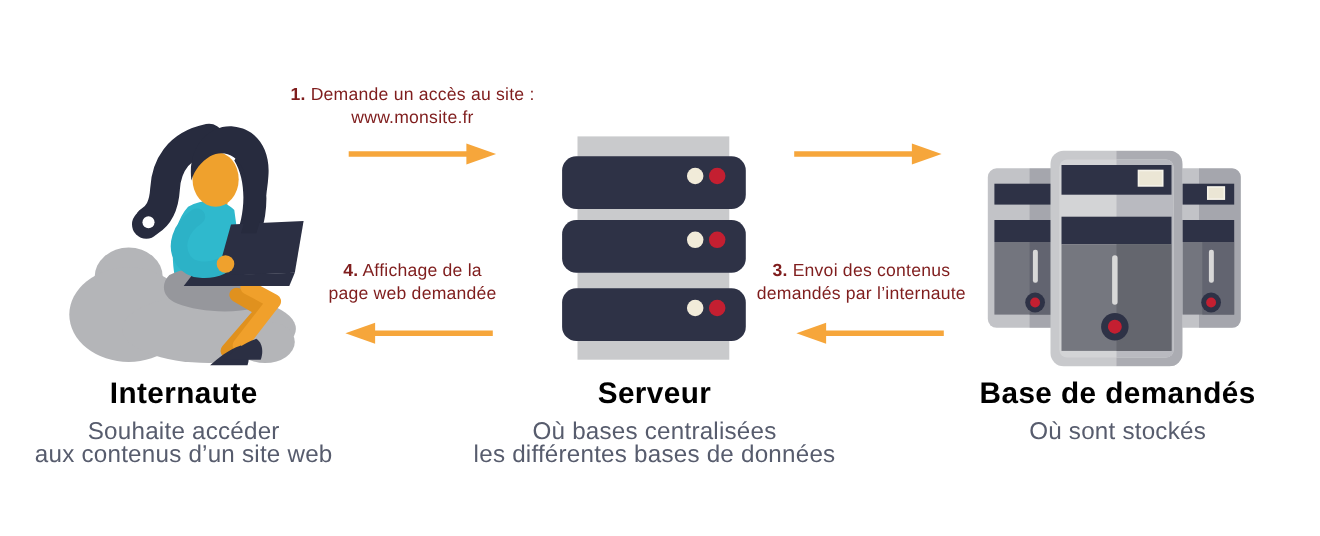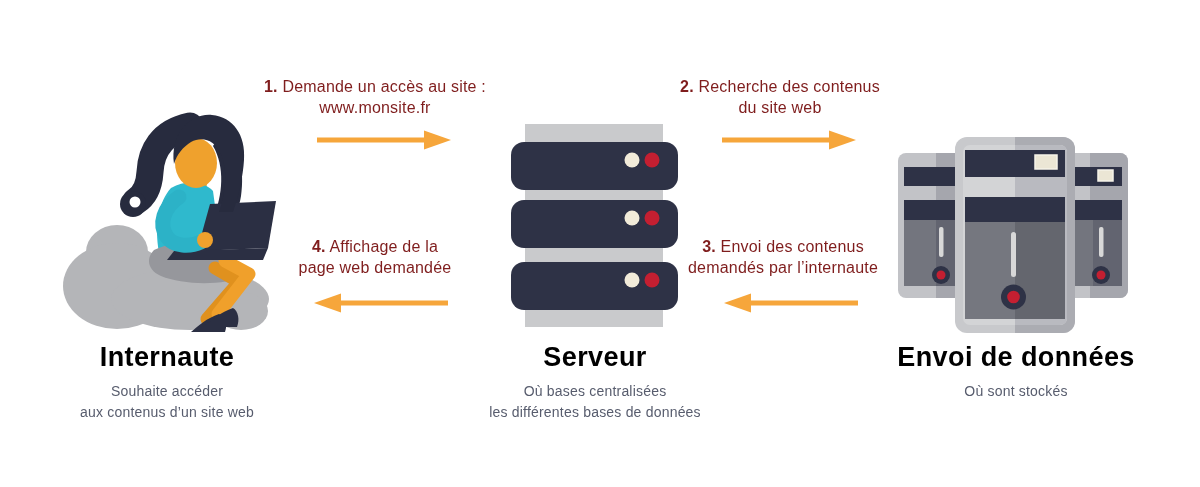--- a/index.html
+++ b/index.html
@@ -14,21 +14,21 @@
   }
   .step .num { font-weight:700; }
   .arrow { position:absolute; display:block; }
   .illus { position:absolute; display:block; }
   .entity { position:absolute; text-align:center; }
   .entity-title {
     font-size:27px; line-height:30px; font-weight:600;
     color:#000000; letter-spacing:.4px;
   }
   .entity-desc {
-    margin-top:9px; font-size:14px; line-height:21px; font-weight:500;
+    margin-top:9px; font-size:22px; line-height:21px; font-weight:500;
     color:#575c6d; letter-spacing:.2px;
   }
   
   #step1 { left:250px; top:76px;  width:250px; }
   #step2 { left:655px; top:76px;  width:250px; }
   #step3 { left:657px; top:236px; width:252px; }
   #step4 { left:250px; top:236px; width:250px; }
   #arrow1 { left:313px; top:129px; }
   #arrow2 { left:718px; top:129px; }
   #arrow3 { left:722px; top:292px; }
@@ -42,24 +42,20 @@
 </style>
 </head>
 <body>
 
 <div class="canvas">
 
   <div class="step" id="step1">
     <div><span class="num">1.</span> <span>Demande un accès au site :</span></div>
     <div>www.monsite.fr</div>
   </div>
-  <div class="step" id="step2">
-    <div><span class="num">2.</span> <span>Recherche des contenus</span></div>
-    <div>du site web</div>
-  </div>
   <div class="step" id="step3">
     <div><span class="num">3.</span> <span>Envoi des contenus</span></div>
     <div>demandés par l’internaute</div>
   </div>
   <div class="step" id="step4">
     <div><span class="num">4.</span> <span>Affichage de la</span></div>
     <div>page web demandée</div>
   </div>
 
   <svg class="arrow" id="arrow1" width="140" height="22">
@@ -188,19 +184,19 @@
     </div>
   </div>
   <div class="entity" id="entity2">
     <div class="entity-title">Serveur</div>
     <div class="entity-desc">
       <span>Où bases centralisées</span><br>
       <span>les différentes bases de données</span>
     </div>
   </div>
   <div class="entity" id="entity3">
-    <div class="entity-title">Envoi de données</div>
+    <div class="entity-title">Base de demandés</div>
     <div class="entity-desc">
       <span>Où sont stockés</span><br>
     </div>
   </div>
 
 </div>
 
 </body></html>

